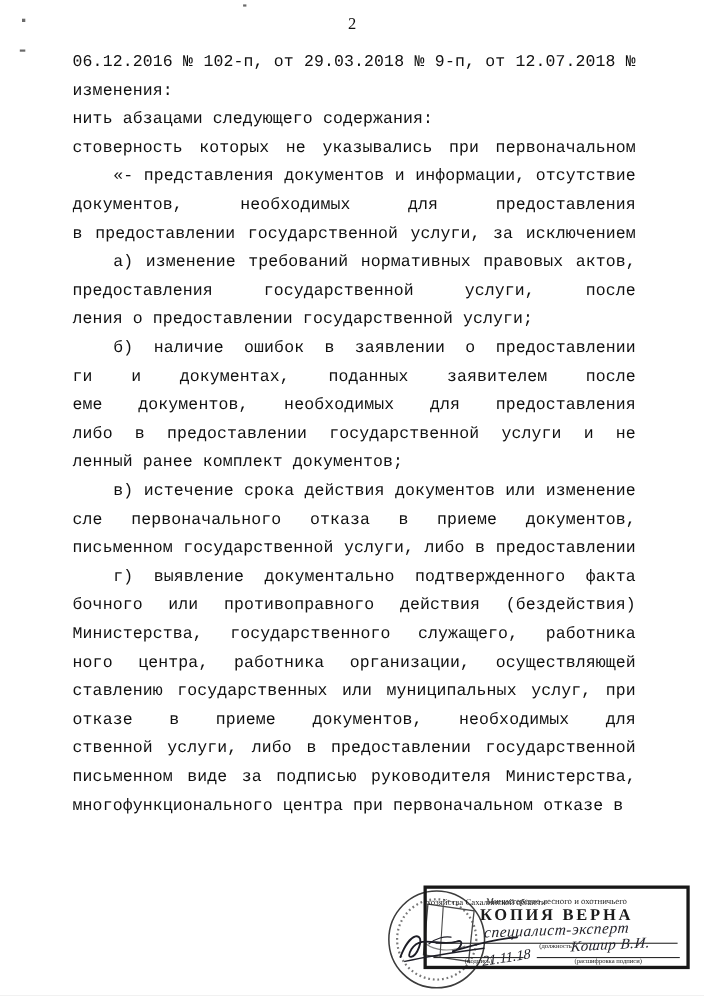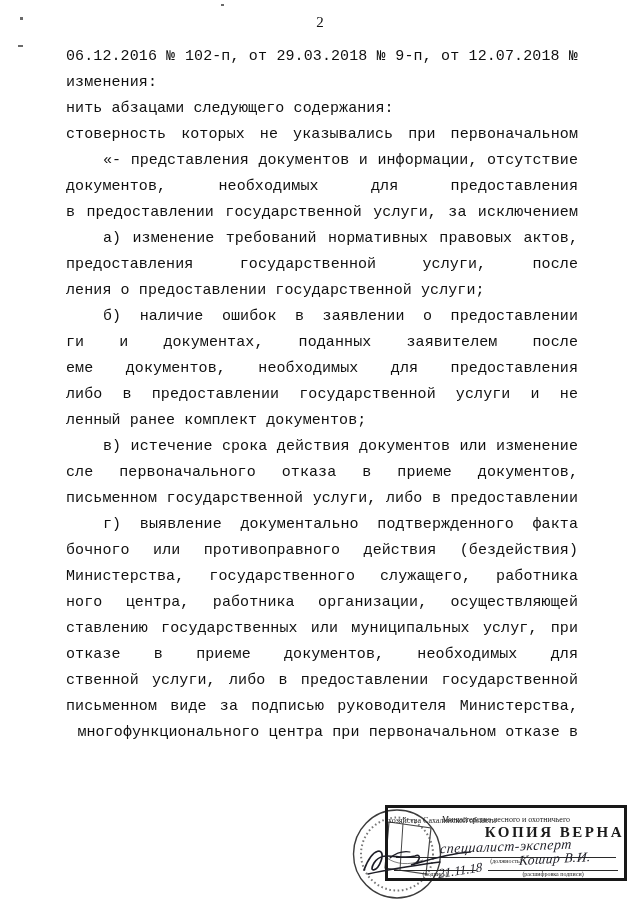--- a/index.html
+++ b/index.html
@@ -24,21 +24,21 @@
   .line {
     height:26px; line-height:26px;
     font-size:15px;
     text-align:justify;
     text-align-last:justify;
     overflow:hidden;
     letter-spacing:0.1px;
     font-family:Liberation Mono, monospace;
   }
   .line.indent { text-indent:37px; }
-  .line.last { text-align:right; text-align-last:left; }
+  .line.last { text-align:left; text-align-last:left; }
 
   
   .speck { position:absolute; background:#6a6a6a; }
   .speck.s1 { left:221px; top:4px;  width:3px; height:2px; }
   .speck.s2 { left:20px;  top:17px; width:3px; height:3px; }
   .speck.s3 { left:18px;  top:45px; width:5px; height:2px; }
 
   
   .seal {
     position:absolute; left:351px; top:808px;
@@ -50,21 +50,21 @@
     position:absolute; left:385px; top:805px;
     width:236px; height:70px;
     border:3px solid #181818;
     background:transparent;
     color:#1b1b1b;
   }
   .stamp > div { position:absolute; }
   .s-min1 { top:8px;  left:0; right:0; text-align:center; font-size:8px; line-height:8px; white-space:nowrap; }
   .s-min2 { top:9px;  left:0; right:0; text-align:left; font-size:8px; line-height:8px; white-space:nowrap; }
   .s-title {
-    top:16px; left:0; right:0; text-align:right;
+    top:16px; left:0; right:0; text-align:center;
     font-size:15px; font-weight:bold; letter-spacing:2.5px; line-height:16px;
     white-space:nowrap;
   }
   .hw {
     font-style:italic;
     color:#23232b;
     letter-spacing:0.5px;
   }
   .s-pos {
     top:31px; left:8px; right:8px; text-align:center;

